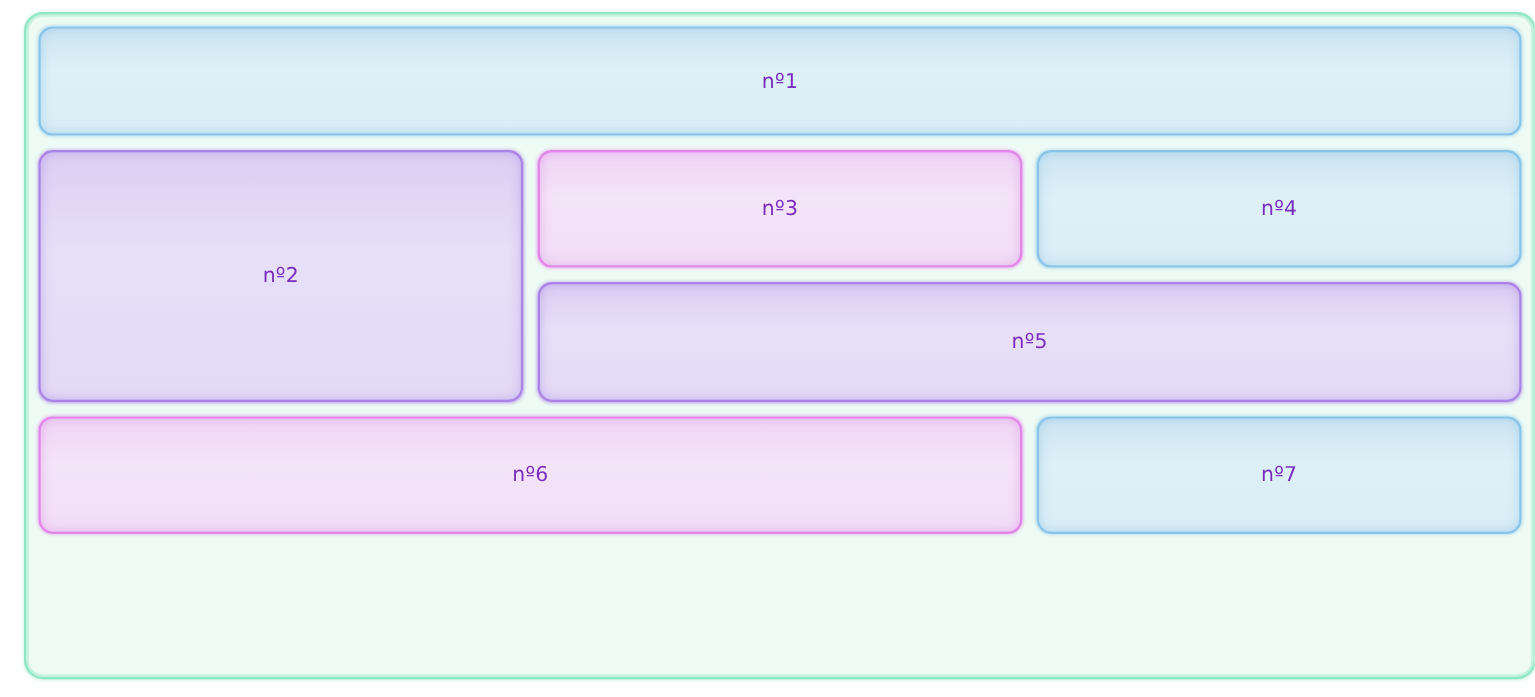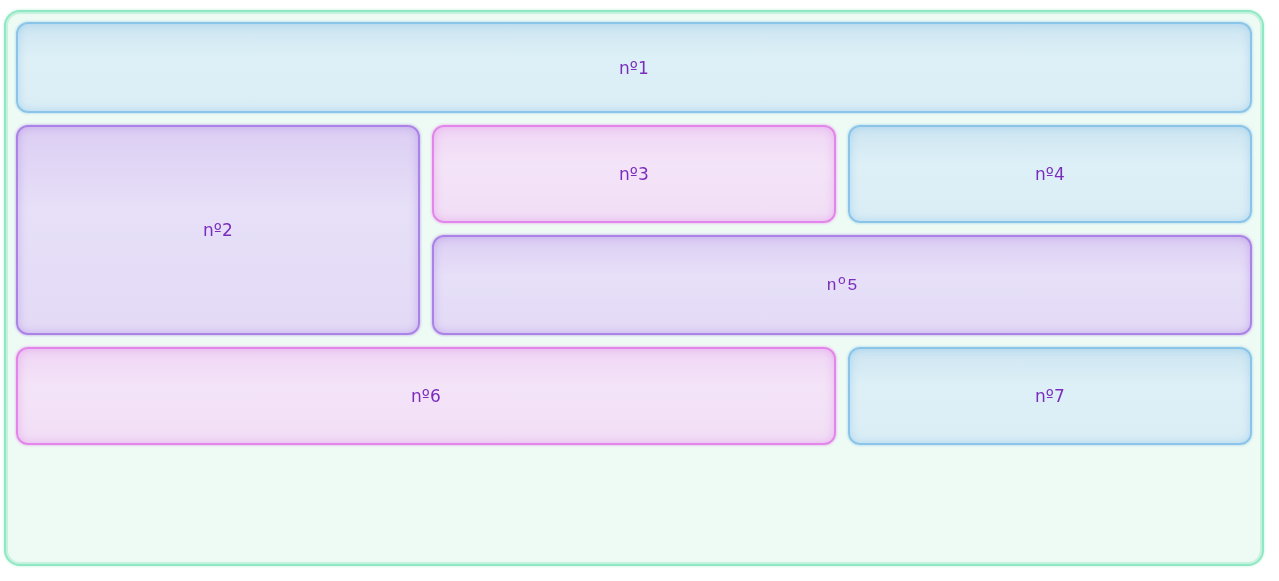--- a/index.html
+++ b/index.html
@@ -10,21 +10,21 @@
   }
   .stage {
     position: relative;
     width: 1279px;
     height: 581px;
     background: #ffffff;
     overflow: hidden;
   }
   .container {
     position: absolute;
-    left: 4px;
+    left: 20px;
     top: 10px;
     width: 1260px;
     height: 556px;
     box-sizing: border-box;
     background: #eefbf4;
     border: 2px solid #90e7c4;
     border-radius: 16px;
     box-shadow: inset 0 0 0 2px rgba(144, 231, 196, 0.45), 0 0 3px rgba(144, 231, 196, 0.6);
     padding: 10px;
   }
@@ -60,21 +60,21 @@
   .cell[data-variant="pink"] {
     border: 2px solid #e287e9;
     background: linear-gradient(180deg, #efd6f5 0%, #f4e4f8 40%, #f1def6 100%);
     box-shadow: 0 0 3px rgba(226, 135, 233, 0.8), inset 0 0 9px rgba(226, 135, 233, 0.5);
     align-items: center;
   }
   .pos-1 { grid-column: 1 / -1; grid-row: 1; }
   .pos-2 { grid-column: 1;      grid-row: 2 / 4; }
   .pos-3 { grid-column: 2;      grid-row: 2; }
   .pos-4 { grid-column: 3;      grid-row: 2; border-radius: 12px; }
-  .pos-5 { grid-column: 2 / -1; grid-row: 3; font-family: Liberation Mono, monospace; }
+  .pos-5 { grid-column: 2 / -1; grid-row: 3; }
   .pos-6 { grid-column: 1 / 3;  grid-row: 4; }
   .pos-7 { grid-column: 3;      grid-row: 4; text-align: right; }
   .pos-8 { grid-column: 1 / -1; grid-row: 5; }
 </style>
 </head>
 <body>
 
 <div class="stage">
   <div class="container">
     <div class="grid">

